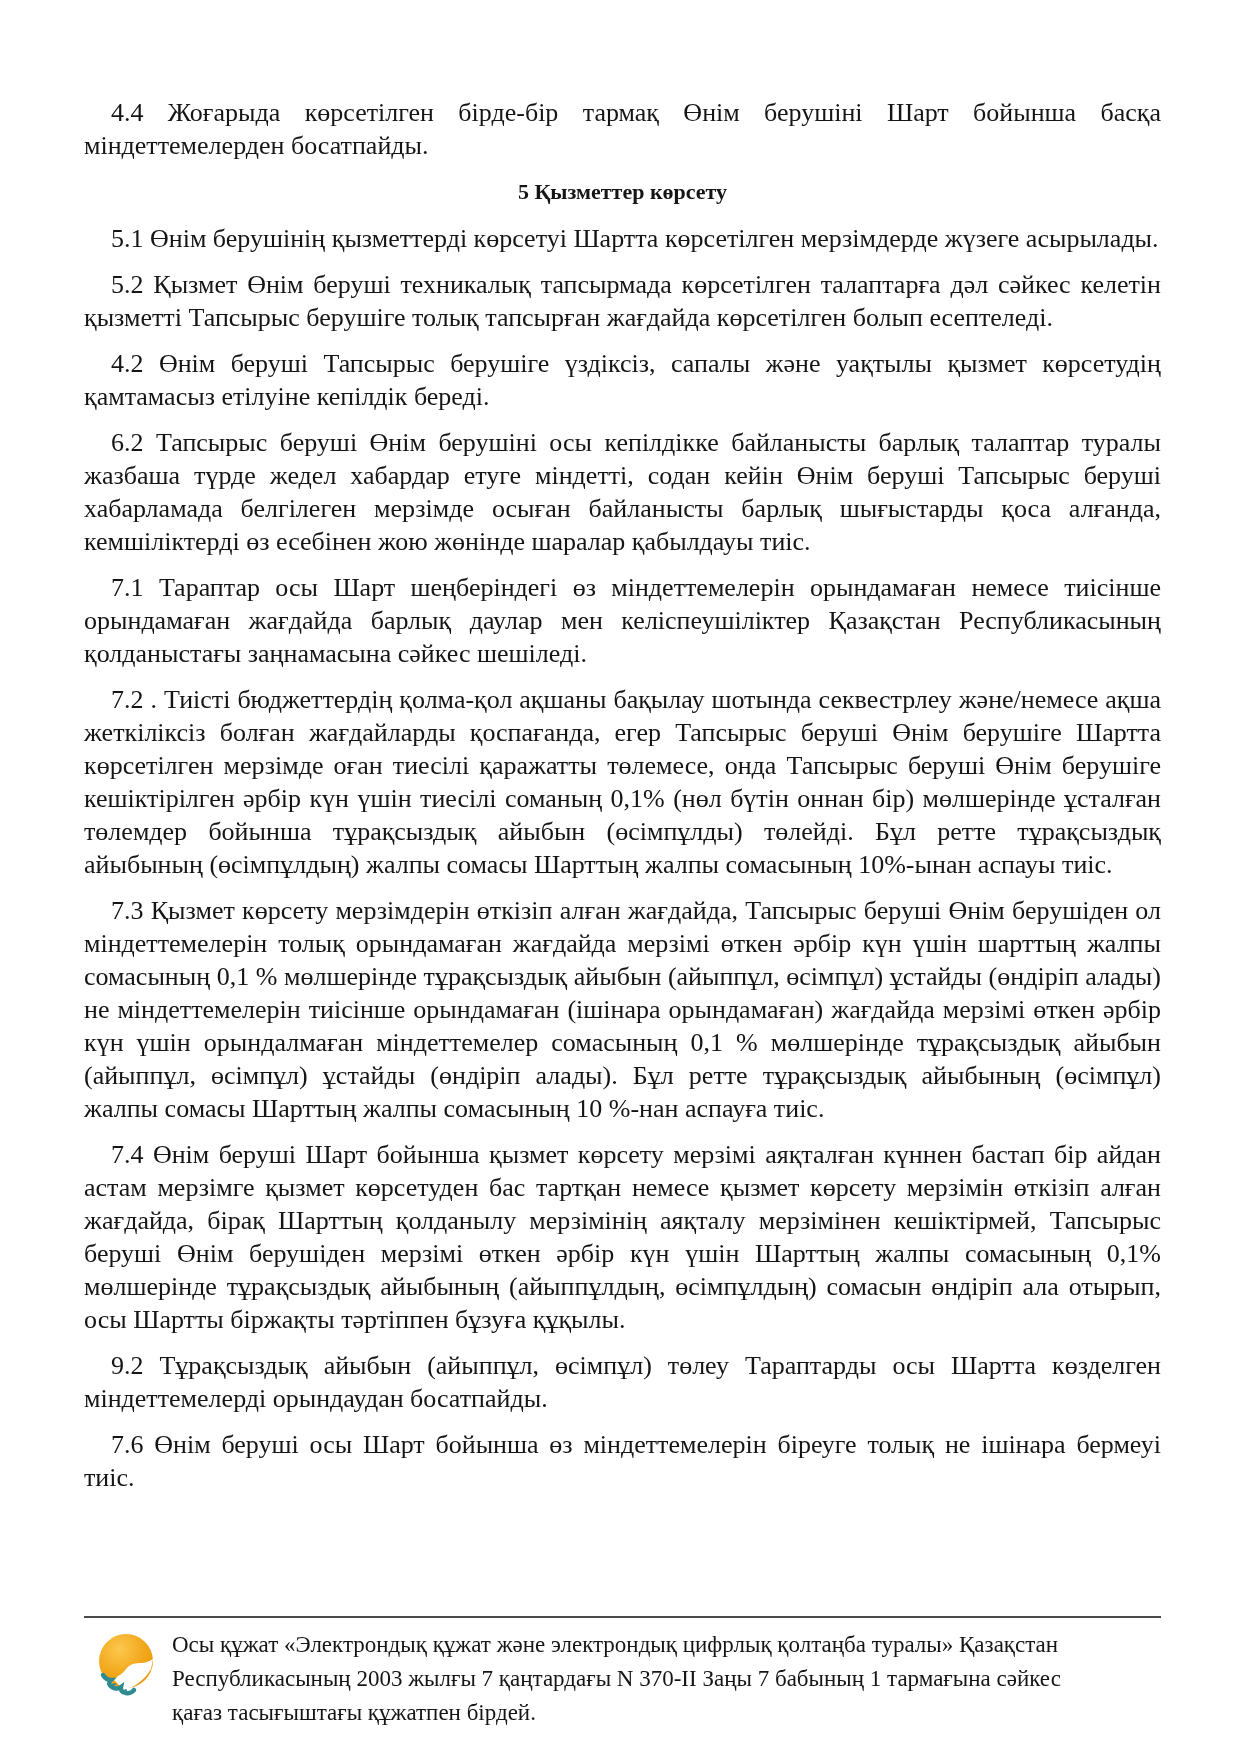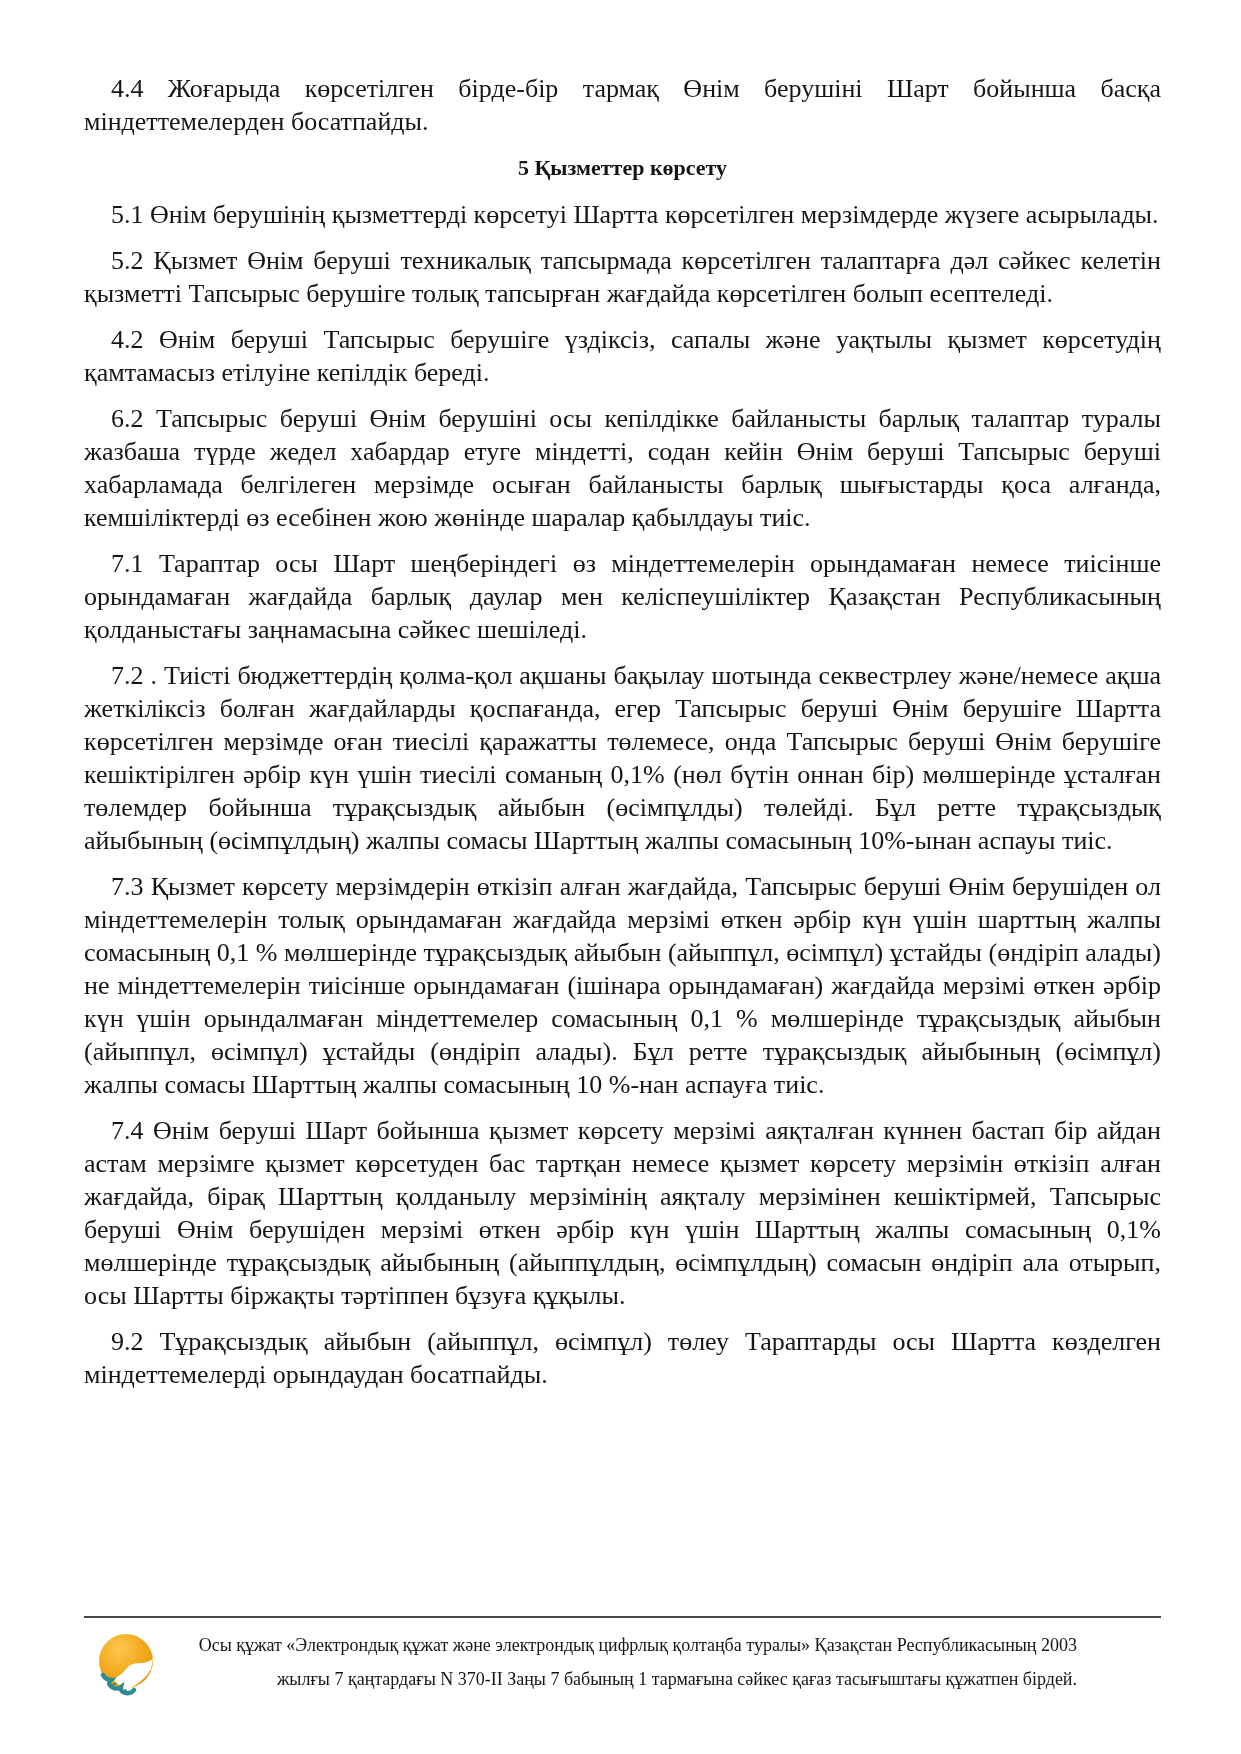--- a/index.html
+++ b/index.html
@@ -12,21 +12,21 @@
     width: 1241px;
     height: 1754px;
     background: #ffffff;
     overflow: hidden;
     box-sizing: border-box;
     font-family: "Liberation Serif", "DejaVu Serif", serif;
     color: #151515;
   }
   .content {
     position: absolute;
-    top: 72px;
+    top: 96px;
     left: 84px;
     right: 80px;
   }
   .content p.paragraph {
     margin: 0 0 13px 0;
     font-size: 26px;
     line-height: 33px;
     text-align: justify;
     text-indent: 27px;
   }
@@ -53,45 +53,46 @@
     display: flex;
     align-items: flex-start;
   }
   .footer-icon {
     flex: 0 0 auto;
     width: 66px;
     height: 66px;
     margin: 4px 12px 0 10px;
   }
   .footer-text {
-    font-size: 18px;
+    font-size: 23px;
     line-height: 34px;
     max-width: 905px;
     color: #151515;
-    text-align: right;
+    text-align: left;
   }
 </style>
 </head>
 <body>
 
 <div class="page">
 
   <div class="content">
 
   <p class="paragraph">4.4 Жоғарыда көрсетілген бірде-бір тармақ Өнім берушіні Шарт бойынша басқа міндеттемелерден босатпайды.</p>
       <h2 class="heading">5 Қызметтер көрсету</h2>
       <p class="paragraph">5.1 Өнім берушінің қызметтерді көрсетуі Шартта көрсетілген мерзімдерде жүзеге асырылады.</p>
       <p class="paragraph">5.2 Қызмет Өнім беруші техникалық тапсырмада көрсетілген талаптарға дәл сәйкес келетін қызметті Тапсырыс берушіге толық тапсырған жағдайда көрсетілген болып есептеледі.</p>
       <p class="paragraph">4.2 Өнім беруші Тапсырыс берушіге үздіксіз, сапалы және уақтылы қызмет көрсетудің қамтамасыз етілуіне кепілдік береді.</p>
       <p class="paragraph">6.2 Тапсырыс беруші Өнім берушіні осы кепілдікке байланысты барлық талаптар туралы жазбаша түрде жедел хабардар етуге міндетті, содан кейін Өнім беруші Тапсырыс беруші хабарламада белгілеген мерзімде осыған байланысты барлық шығыстарды қоса алғанда, кемшіліктерді өз есебінен жою жөнінде шаралар қабылдауы тиіс.</p>
       <p class="paragraph">7.1 Тараптар осы Шарт шеңберіндегі өз міндеттемелерін орындамаған немесе тиісінше орындамаған жағдайда барлық даулар мен келіспеушіліктер Қазақстан Республикасының қолданыстағы заңнамасына сәйкес шешіледі.</p>
       <p class="paragraph">7.2 . Тиісті бюджеттердің қолма-қол ақшаны бақылау шотында секвестрлеу және/немесе ақша жеткіліксіз болған жағдайларды қоспағанда, егер Тапсырыс беруші Өнім берушіге Шартта көрсетілген мерзімде оған тиесілі қаражатты төлемесе, онда Тапсырыс беруші Өнім берушіге кешіктірілген әрбір күн үшін тиесілі соманың 0,1% (нөл бүтін оннан бір) мөлшерінде ұсталған төлемдер бойынша тұрақсыздық айыбын (өсімпұлды) төлейді. Бұл ретте тұрақсыздық айыбының (өсімпұлдың) жалпы сомасы Шарттың жалпы сомасының 10%-ынан аспауы тиіс.</p>
       <p class="paragraph">7.3 Қызмет көрсету мерзімдерін өткізіп алған жағдайда, Тапсырыс беруші Өнім берушіден ол міндеттемелерін толық орындамаған жағдайда мерзімі өткен әрбір күн үшін шарттың жалпы сомасының 0,1 % мөлшерінде тұрақсыздық айыбын (айыппұл, өсімпұл) ұстайды (өндіріп алады) не міндеттемелерін тиісінше орындамаған (ішінара орындамаған) жағдайда мерзімі өткен әрбір күн үшін орындалмаған міндеттемелер сомасының 0,1 % мөлшерінде тұрақсыздық айыбын (айыппұл, өсімпұл) ұстайды (өндіріп алады). Бұл ретте тұрақсыздық айыбының (өсімпұл) жалпы сомасы Шарттың жалпы сомасының 10 %-нан аспауға тиіс.</p>
       <p class="paragraph">7.4 Өнім беруші Шарт бойынша қызмет көрсету мерзімі аяқталған күннен бастап бір айдан астам мерзімге қызмет көрсетуден бас тартқан немесе қызмет көрсету мерзімін өткізіп алған жағдайда, бірақ Шарттың қолданылу мерзімінің аяқталу мерзімінен кешіктірмей, Тапсырыс беруші Өнім берушіден мерзімі өткен әрбір күн үшін Шарттың жалпы сомасының 0,1% мөлшерінде тұрақсыздық айыбының (айыппұлдың, өсімпұлдың) сомасын өндіріп ала отырып, осы Шартты біржақты тәртіппен бұзуға құқылы.</p>
       <p class="paragraph">9.2 Тұрақсыздық айыбын (айыппұл, өсімпұл) төлеу Тараптарды осы Шартта көзделген міндеттемелерді орындаудан босатпайды.</p>
+      <p class="paragraph">7.6 Өнім беруші осы Шарт бойынша өз міндеттемелерін біреуге толық не ішінара бермеуі тиіс.</p>
     </div>
 
   <div class="footer">
     <hr class="footer-divider">
     <div class="footer-row">
       <span class="footer-icon">
         <svg width="66" height="66" viewBox="0 0 66 66" xmlns="http://www.w3.org/2000/svg" aria-hidden="true">
           <defs>
             <radialGradient id="orangeGrad" cx="38%" cy="28%" r="85%">
               <stop offset="0%" stop-color="#FCC84E"></stop>

